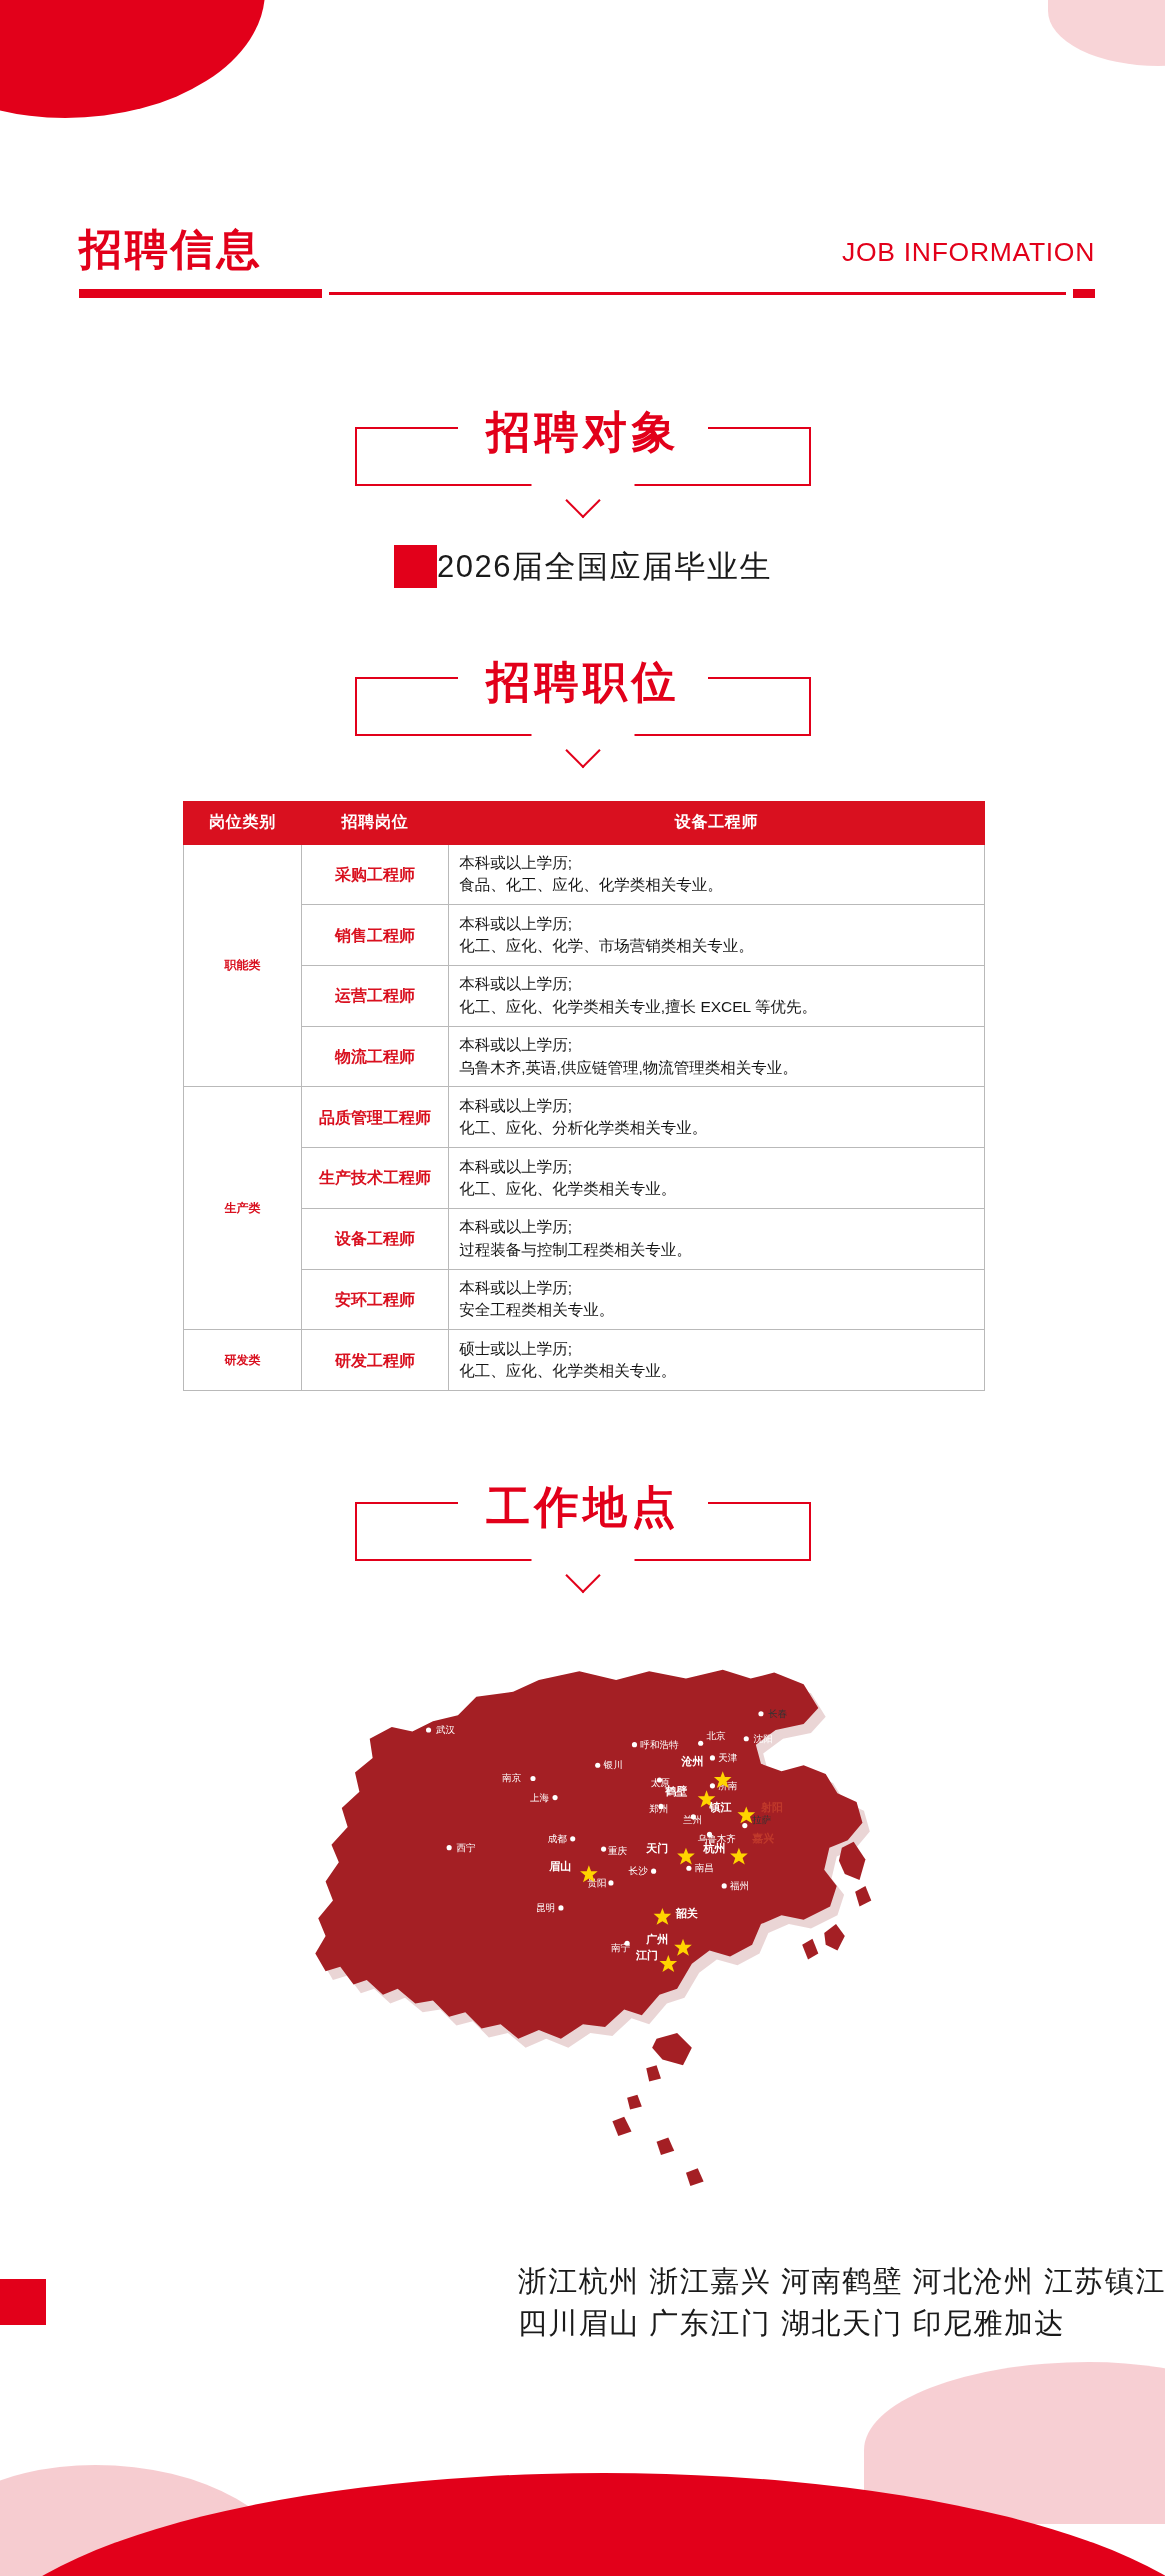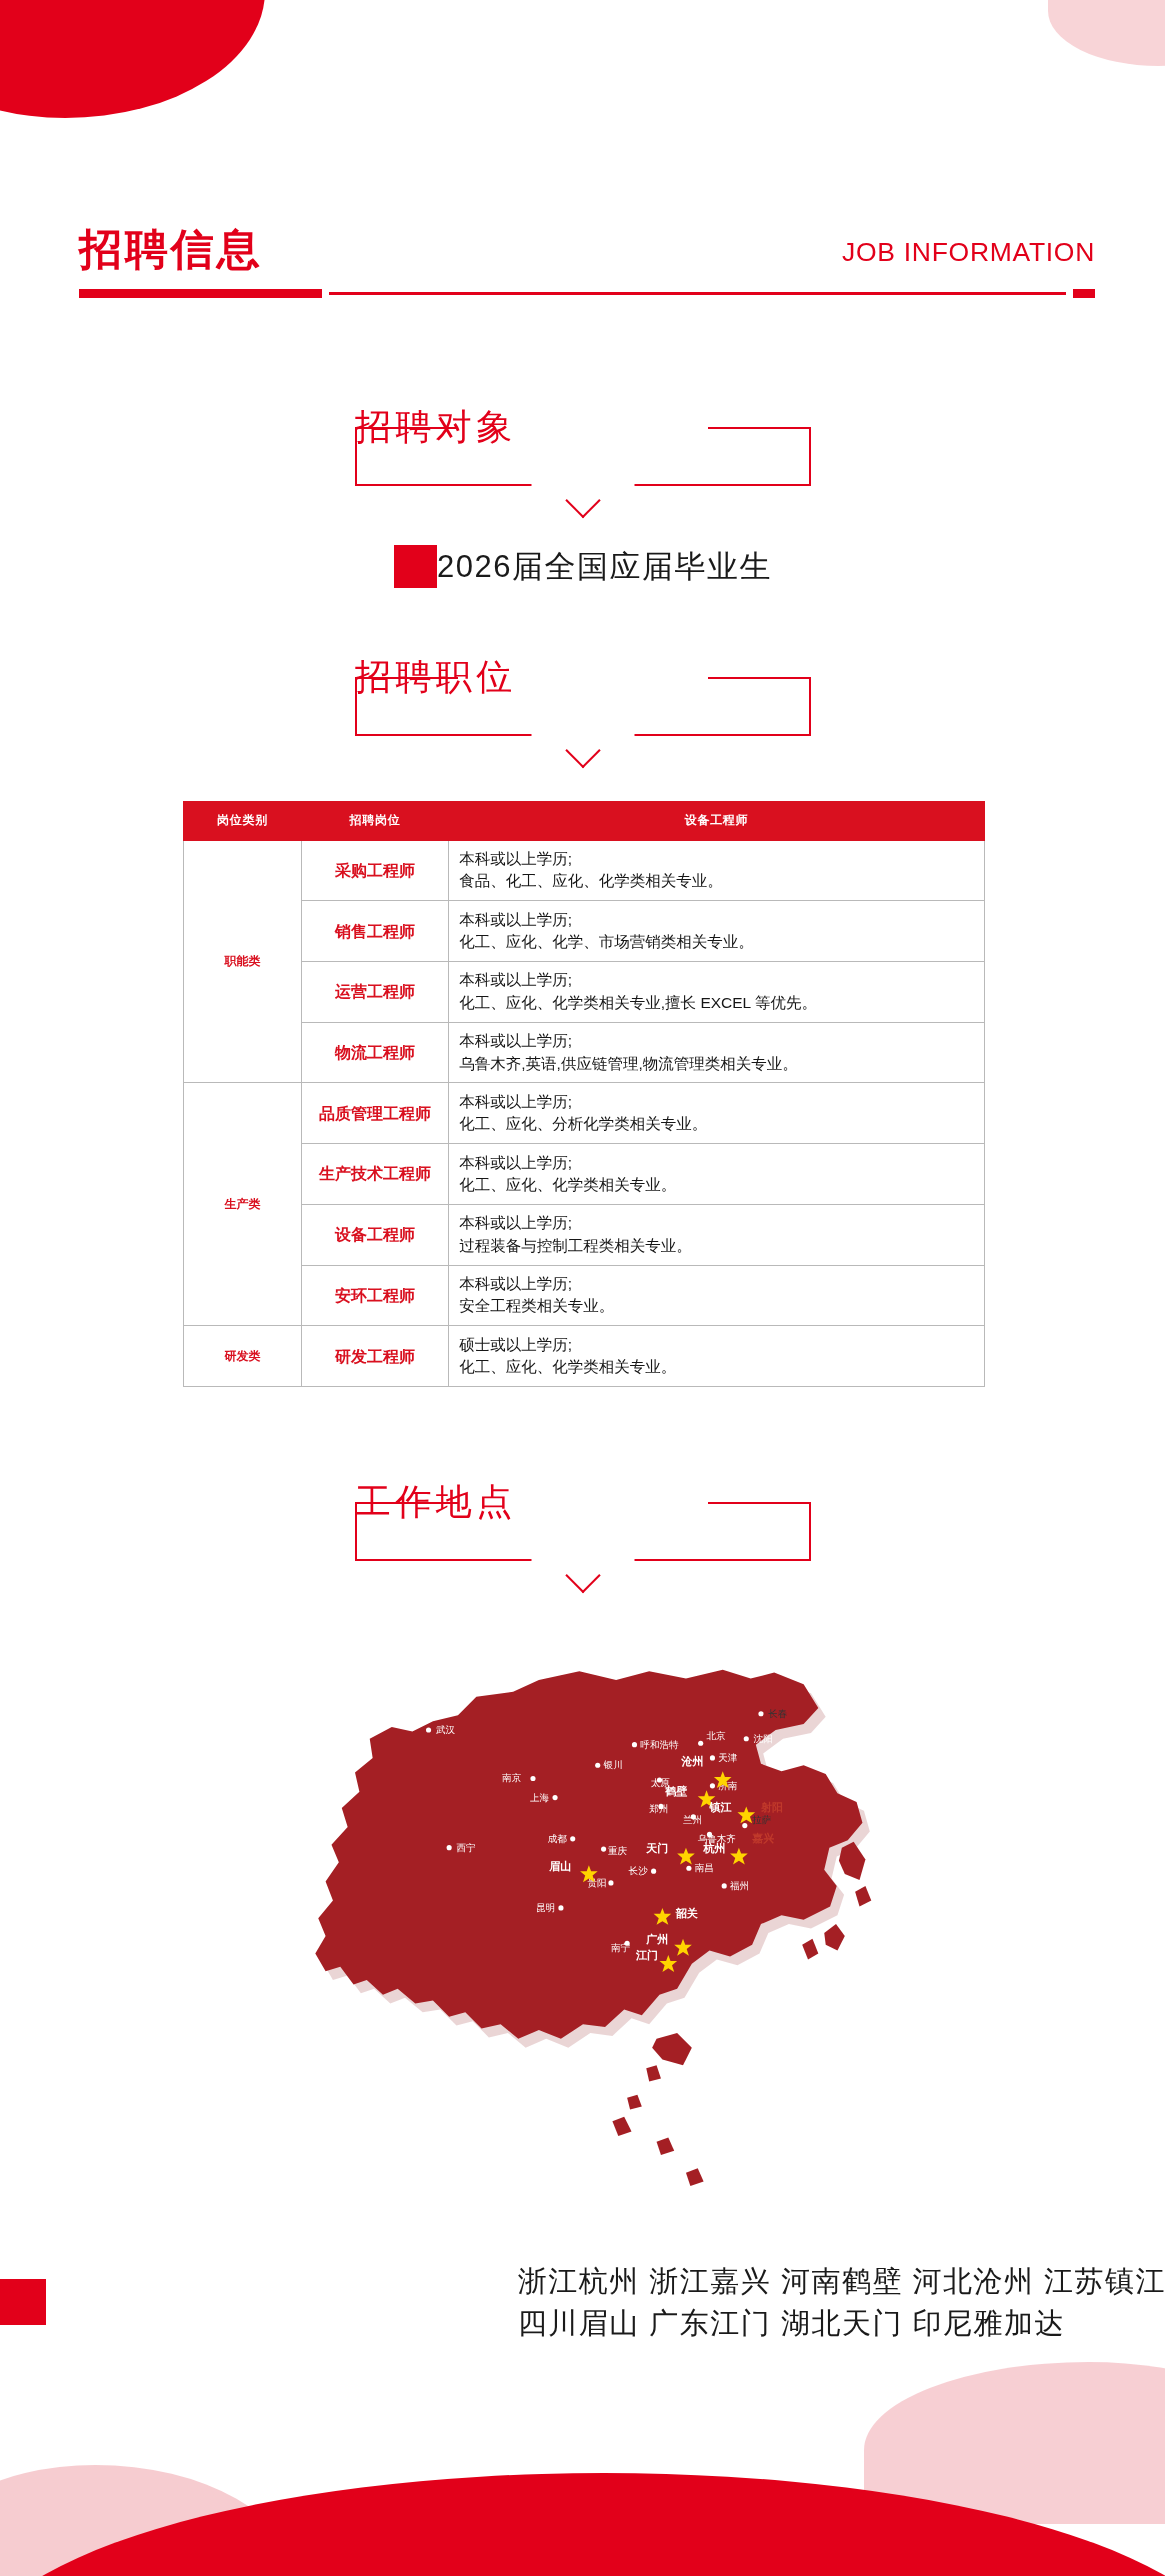--- a/index.html
+++ b/index.html
@@ -154,22 +154,23 @@
     bottom: 5.2px;
     height: 2.2px;
     background: #e2001a;
   }
   .bracket .bot-left { left: 0; width: 177px; }
   .bracket .bot-right { right: 0; width: 177px; }
   .bracket .sec-title {
     position: absolute;
     top: -8.8px;
     left: 0; width: 100%;
-    font-size: 36px;
-    font-weight: normal;
+    text-align: center;
+    font-size: 44px;
+    font-weight: bold;
     color: #e2001a;
     letter-spacing: 4.4px;
   }
   .bracket .chevron-outline {
     position: absolute;
     bottom: -22px;
     left: 50%;
     transform: translateX(-50%) rotate(45deg);
     width: 25px; height: 25px;
     border-right: 2.2px solid #e2001a;
@@ -215,21 +216,21 @@
   table.jobs {
     width: 100%;
     border-collapse: collapse;
     background: #ffffff;
     font-size: 15.5px;
     color: #1a1a1a;
   }
   table.jobs th {
     background: #d9101f;
     color: #ffffff;
-    font-size: 12px;
+    font-size: 16px;
     font-weight: bold;
     padding: 10.3px 4.4px;
     letter-spacing: 0.7px;
     border: 0.7px solid #d9101f;
   }
   table.jobs td {
     border: 0.7px solid #b9b9b9;
     padding: 7.4px 10.3px;
     vertical-align: middle;
     line-height: 1.45;

